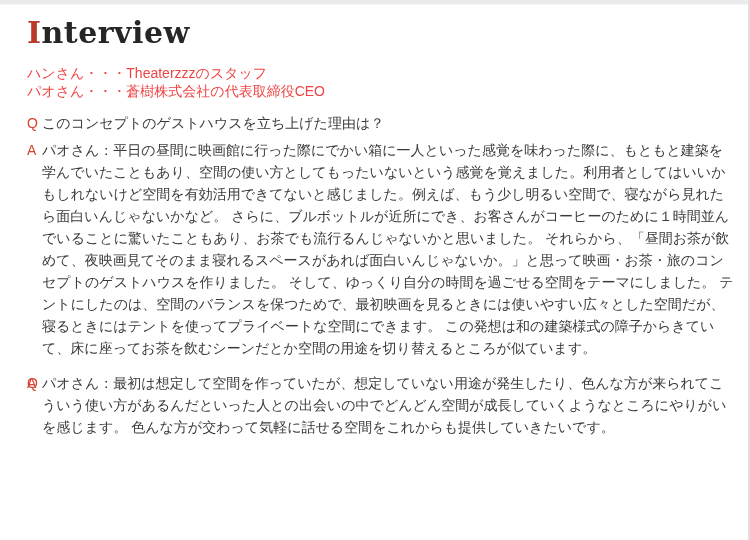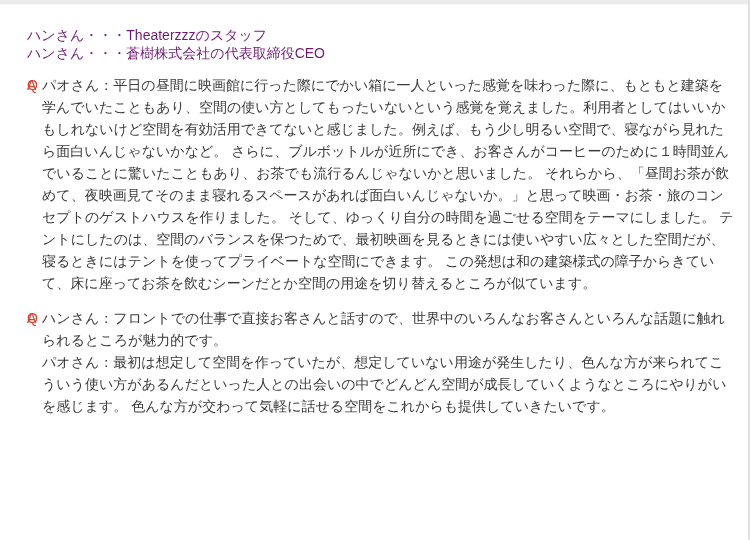--- a/index.html
+++ b/index.html
@@ -42,21 +42,21 @@
     line-height: 38px;
     margin: 0;
   }
   .page-title .initial {
     color: #b93a28;
   }
   .intro {
     margin-top: 12px;
     font-size: 14px;
     line-height: 18px;
-    color: #701a75;
+    color: #ef4444;
   }
   .qa-section {
     margin-top: 12px;
   }
   .qa-section + .qa-section {
     margin-top: 13px;
   }
   .question, .answer {
     position: relative;
     padding-left: 15px;
@@ -79,40 +79,40 @@
   }
 </style>
 </head>
 <body>
 
 <div class="top-strip"></div>
 <div class="right-edge"></div>
 
 <div class="content">
 
+  <h1 class="page-title"><span class="initial">I</span><span>nterview</span></h1>
 
   <div class="intro">
     <div>ハンさん・・・Theaterzzzのスタッフ</div>
-    <div>ハンさん・・・蒼樹株式会社の代表取締役CEO</div>
+    <div>パオさん・・・蒼樹株式会社の代表取締役CEO</div>
   </div>
 
   <div class="qa-section">
     <div class="question">
-      <span class="marker">Q</span>
+      <span class="marker">Q</span><span>このコンセプトのゲストハウスを立ち上げた理由は？</span>
     </div>
     <div class="answer">
       <span class="marker">A</span>
       <div>パオさん：平日の昼間に映画館に行った際にでかい箱に一人といった感覚を味わった際に、もともと建築を学んでいたこともあり、空間の使い方としてもったいないという感覚を覚えました。利用者としてはいいかもしれないけど空間を有効活用できてないと感じました。例えば、もう少し明るい空間で、寝ながら見れたら面白いんじゃないかなど。 さらに、ブルボットルが近所にでき、お客さんがコーヒーのために１時間並んでいることに驚いたこともあり、お茶でも流行るんじゃないかと思いました。 それらから、「昼間お茶が飲めて、夜映画見てそのまま寝れるスペースがあれば面白いんじゃないか。」と思って映画・お茶・旅のコンセプトのゲストハウスを作りました。 そして、ゆっくり自分の時間を過ごせる空間をテーマにしました。 テントにしたのは、空間のバランスを保つためで、最初映画を見るときには使いやすい広々とした空間だが、寝るときにはテントを使ってプライベートな空間にできます。 この発想は和の建築様式の障子からきていて、床に座ってお茶を飲むシーンだとか空間の用途を切り替えるところが似ています。</div>
     </div>
   </div>
 
   <div class="qa-section">
     <div class="question">
       <span class="marker">Q</span>
     </div>
     <div class="answer">
       <span class="marker">A</span>
-      <div>ハンさん：フロントでの仕事で直接お客さんと話すので、世界中のいろんなお客さんといろんな話題に触れられるところが魅力的です。</div>
       <div>パオさん：最初は想定して空間を作っていたが、想定していない用途が発生したり、色んな方が来られてこういう使い方があるんだといった人との出会いの中でどんどん空間が成長していくようなところにやりがいを感じます。 色んな方が交わって気軽に話せる空間をこれからも提供していきたいです。</div>
     </div>
   </div>
 
 </div>
 
 </body></html>

